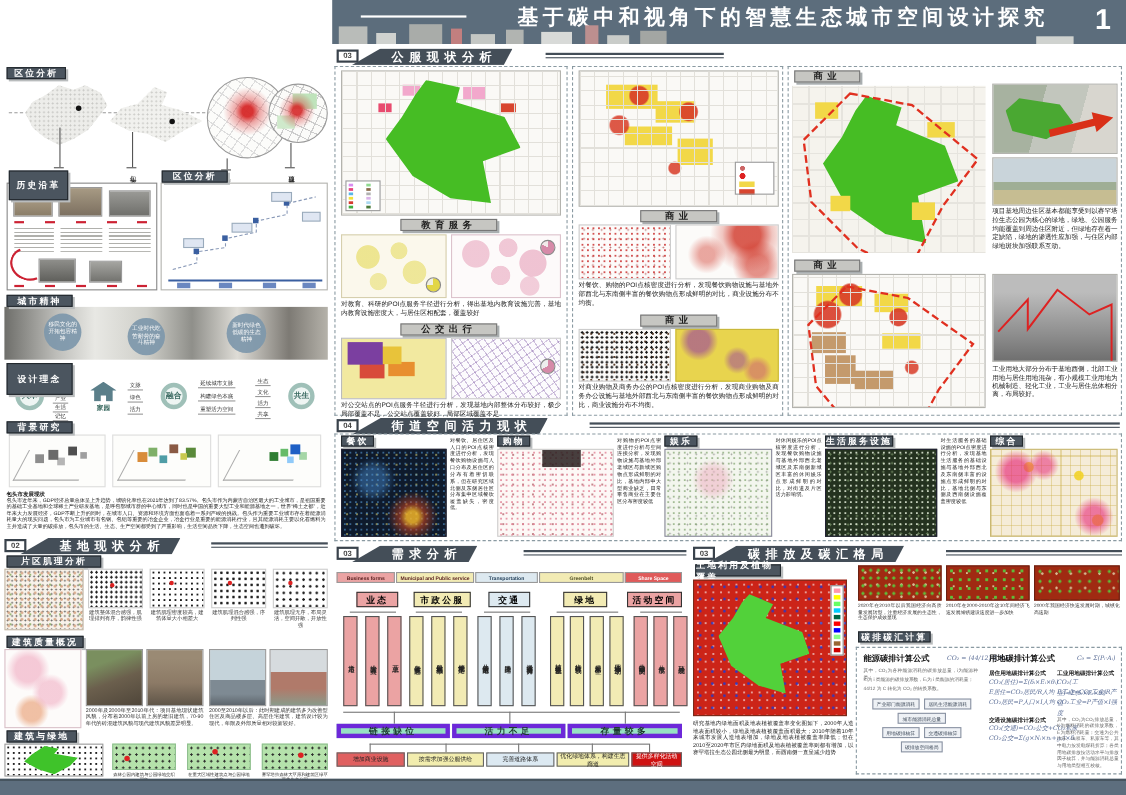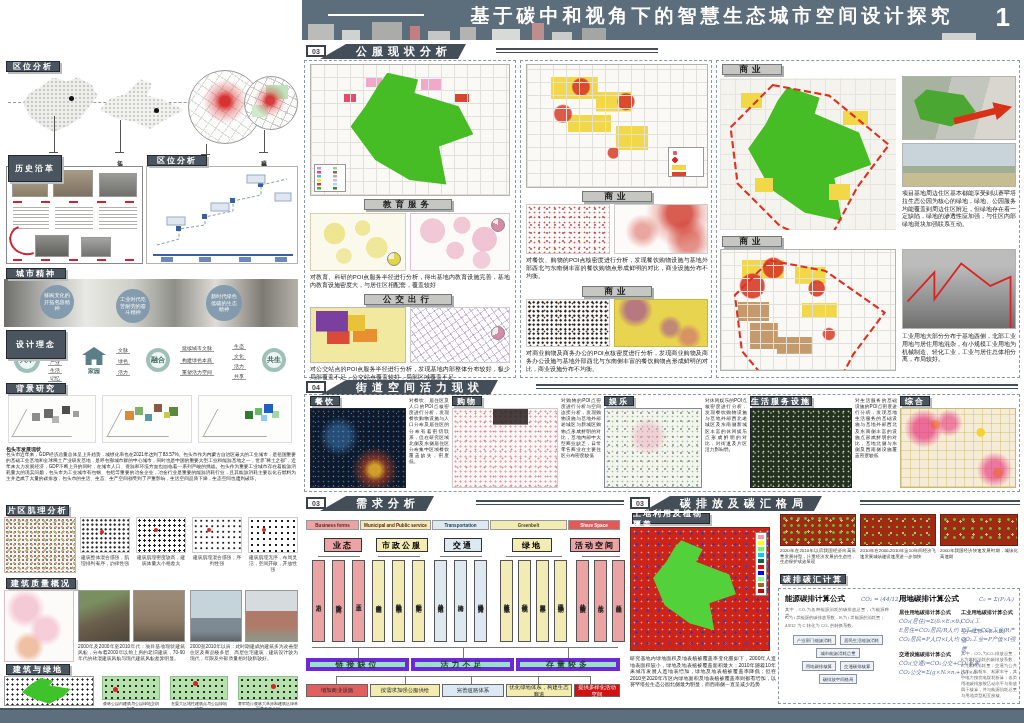--- a/index.html
+++ b/index.html
@@ -315,22 +315,27 @@
     </div>
   <div class="m-3d i2" style="left:102px;top:395px;width:90px;height:48px">
       <div class="ax"></div>
     </div>
   <div class="m-3d i3" style="left:198px;top:395px;width:94px;height:48px">
       <div class="ax"></div>
     </div>
   <div class="abs" style="left:6px;top:446px;width:290px;font-size:5px;font-weight:bold;color:#111">包头市发展现状</div>
   <div class="txt" style="left:6px;top:452px;width:290px;height:36px;font-size:4.7px;overflow:hidden">包头市近年来，GDP经济总量总体呈上升趋势，城镇化率也在2021年达到了83.57%。包头市作为内蒙古自治区最大的工业城市，是祖国重要的基础工业基地和全球稀土产业研发基地，是呼包鄂城市群的中心城市，同时也是中国的重要大型工业和能源基地之一，世界“稀土之都”，近年来大力发展经济，GDP不断上升的同时，在城市人口、资源和环境方面也面临着一系列严峻的挑战。包头作为重要工业城市存在着能源消耗量大的现实问题，包头市为工业城市有包钢、包铝等重要的冶金企业，冶金行业是重要的能源消耗行业，且其能源消耗主要以化石燃料为主并造成了大量的碳排放，包头市的生活、生态、生产空间都受到了严重影响，生活空间品质下降，生态空间也遭到破坏。</div>
 
-
-  <div class="dk" style="left:6px;top:505px;width:63px;height:11px">片区肌理分析</div>
+  <div class="sec" style="left:4px;top:489px;width:294px">
+    <span class="snum">02</span>
+    <div class="sban">基地现状分析</div>
+    <div class="slin" style="left:188px;right:0"></div>
+  </div>
+
+  <div class="dk" style="left:6px;top:505px;width:86px;height:11px">片区肌理分析</div>
   <div class="m-jbig" style="left:4px;top:517px;width:72px;height:56px"></div>
   <div class="m-jdot" style="left:80px;top:517px;width:50px;height:36px">
       <span class="pt" style="left:40%;top:35%;width:4px;height:4px;background:#d22"></span>
     </div>
   <div class="m-jdot" style="left:136px;top:517px;width:50px;height:36px;background-size:5px 5px">
       <span class="pt" style="left:35%;top:30%;width:4px;height:4px;background:#d22"></span>
     </div>
   <div class="m-jdot" style="left:192px;top:517px;width:50px;height:36px;background-size:5.5px 5.5px">
       <span class="pt" style="left:30%;top:28%;width:4px;height:4px;background:#d22"></span>
     </div>

